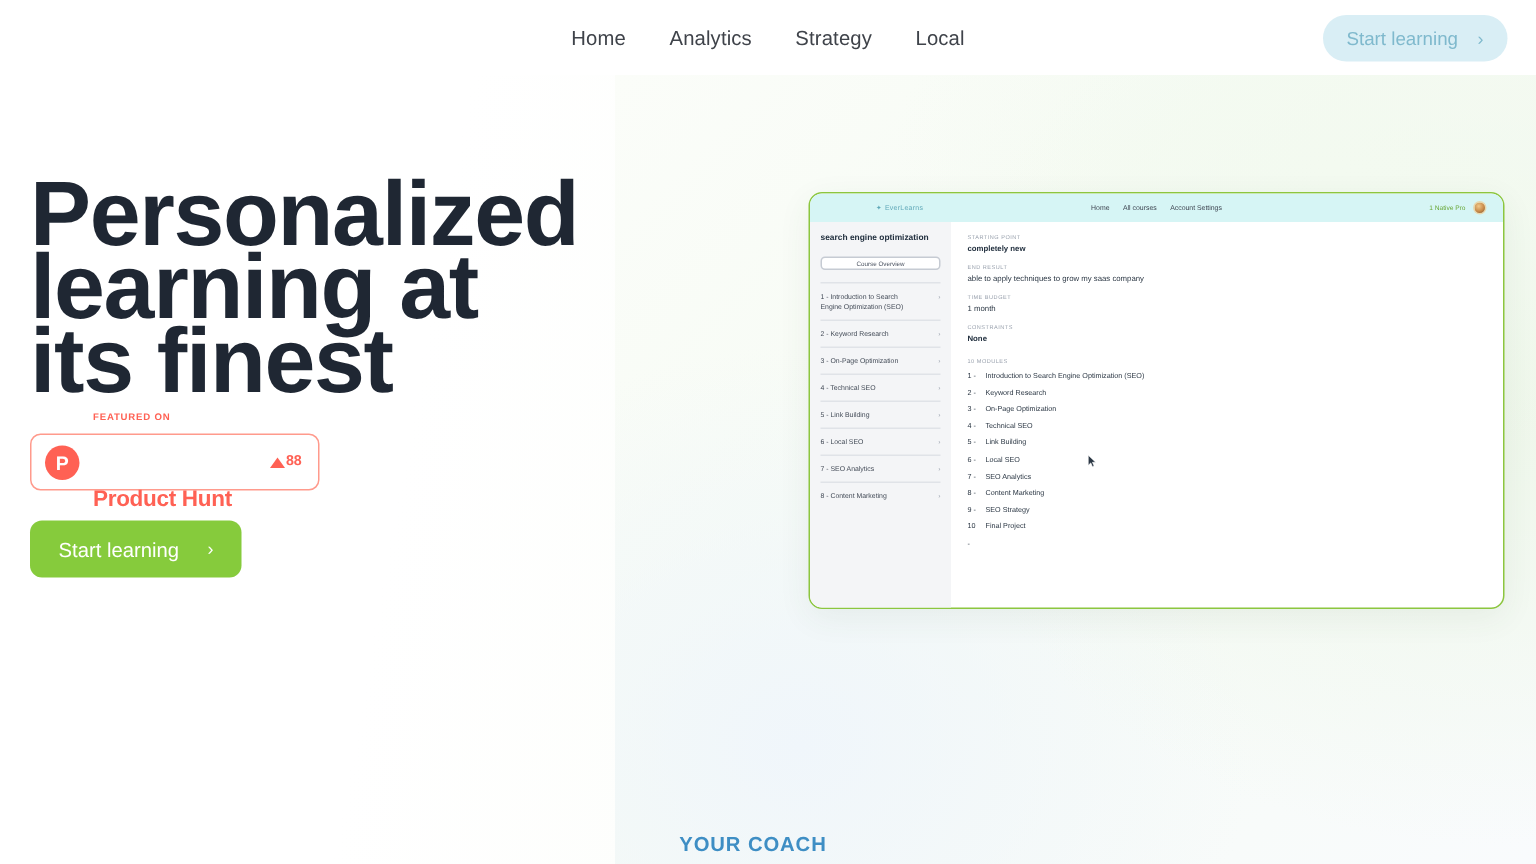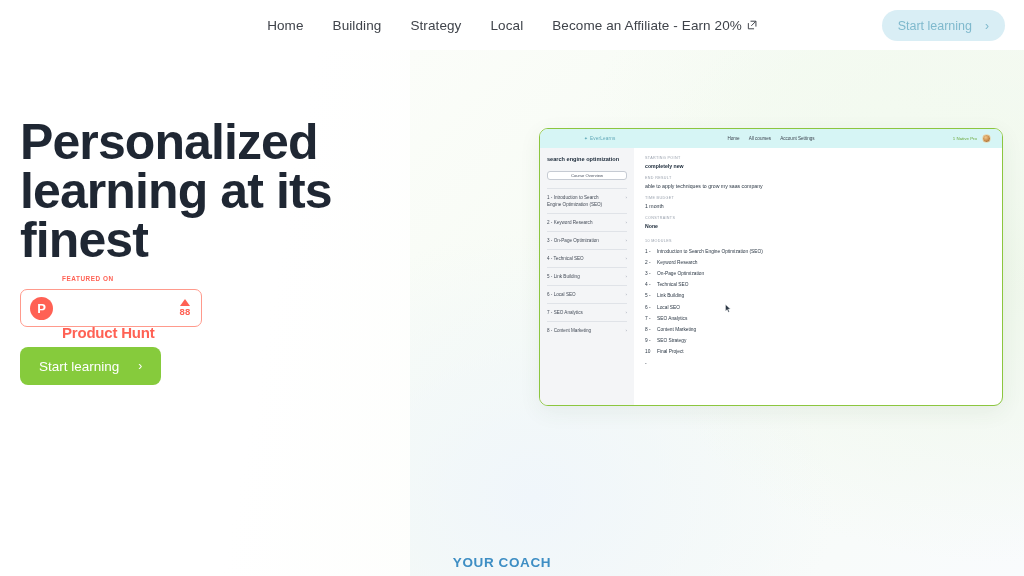--- a/index.html
+++ b/index.html
@@ -51,21 +51,21 @@
     color: #7fb9cd; font-size: 12.5px; font-family: inherit;
     display: inline-flex; align-items: center; gap: 13px; cursor: pointer;
   }
   .cta-header .chev { font-size: 12px; line-height: 1; }
 
   
   .hero {
     position: absolute; left: 20px; top: 118px; width: 400px; z-index: 10;
   }
   .headline {
-    font-size: 50px; line-height: 49px; font-weight: bold;
+    font-size: 61px; line-height: 49px; font-weight: bold;
     color: #1f2733; letter-spacing: -0.9px; max-width: 350px;
   }
   .subhead {
     margin-top: 22px; font-size: 14.2px; line-height: 22px;
     color: #4f555e; max-width: 392px;
   }
 
   
   .ph-badge {
     margin-top: 24px; display: inline-flex; align-items: center;
@@ -82,21 +82,21 @@
   .ph-text { display: flex; flex-direction: column; justify-content: center; gap: 41px; }
   .ph-featured {
     font-size: 6.4px; font-weight: bold; color: #ff6154;
     letter-spacing: .55px; line-height: 8px;
   }
   .ph-name {
     font-size: 15px; font-weight: bold; color: #ff6154;
     letter-spacing: -.2px; line-height: 17px;
   }
   .ph-votes {
-    display: flex; flex-direction: column; align-items: center;
+    display: flex; flex-direction: row; align-items: center;
     margin-left: 16px; gap: 1px;
   }
   .ph-arrow {
     width: 0; height: 0;
     border-left: 5px solid transparent; border-right: 5px solid transparent;
     border-bottom: 7px solid #ff6154;
   }
   .ph-count { font-size: 9.5px; font-weight: bold; color: #ff6154; line-height: 10px; }
 
   
@@ -198,37 +198,27 @@
 
   <div class="bg-wash-left"></div>
   <div class="bg-wash"></div>
 
   <div class="header">
     <nav class="nav">
       <a href="#">
         <span>Home</span>
       </a>
       <a href="#">
-        <span>Building</span>
+        <span>Analytics</span>
       </a>
       <a href="#">
         <span>Strategy</span>
       </a>
       <a href="#">
         <span>Local</span>
-      </a>
-      <a href="#">
-        <span>Become an Affiliate - Earn 20%</span>
-        <span class="ext-icon">
-          <svg viewBox="0 0 10 10" width="10" height="10">
-            <path d="M3.4 1.2h5.4v5.4" fill="none" stroke="#3f434a" stroke-width="1"></path>
-            <path d="M8.6 1.4L4.2 5.8" fill="none" stroke="#3f434a" stroke-width="1"></path>
-            <path d="M6.9 8.8H1.2V3.1" fill="none" stroke="#3f434a" stroke-width="1"></path>
-          </svg>
-        </span>
       </a>
     </nav>
 
     <button class="cta-header">
       <span>Start learning</span>
       <span class="chev">›</span>
     </button>
   </div>
 
   <div class="hero">

